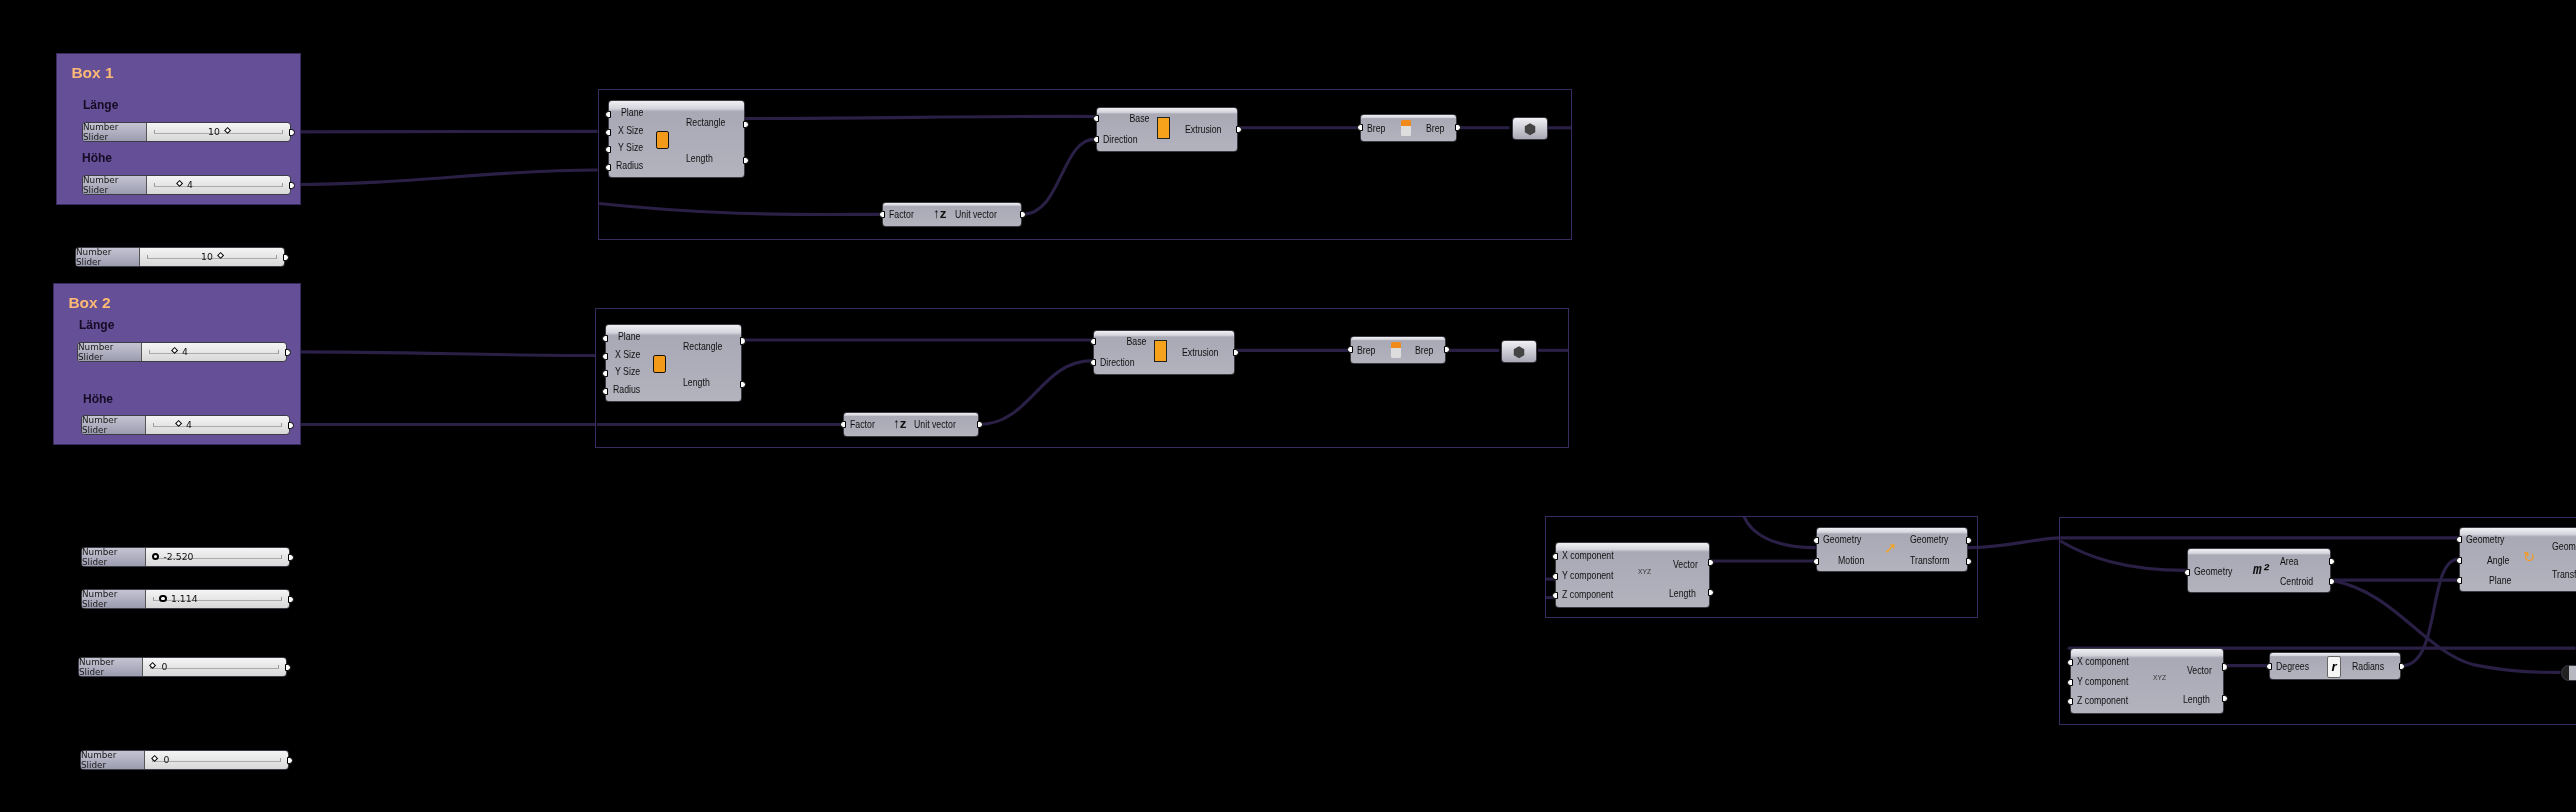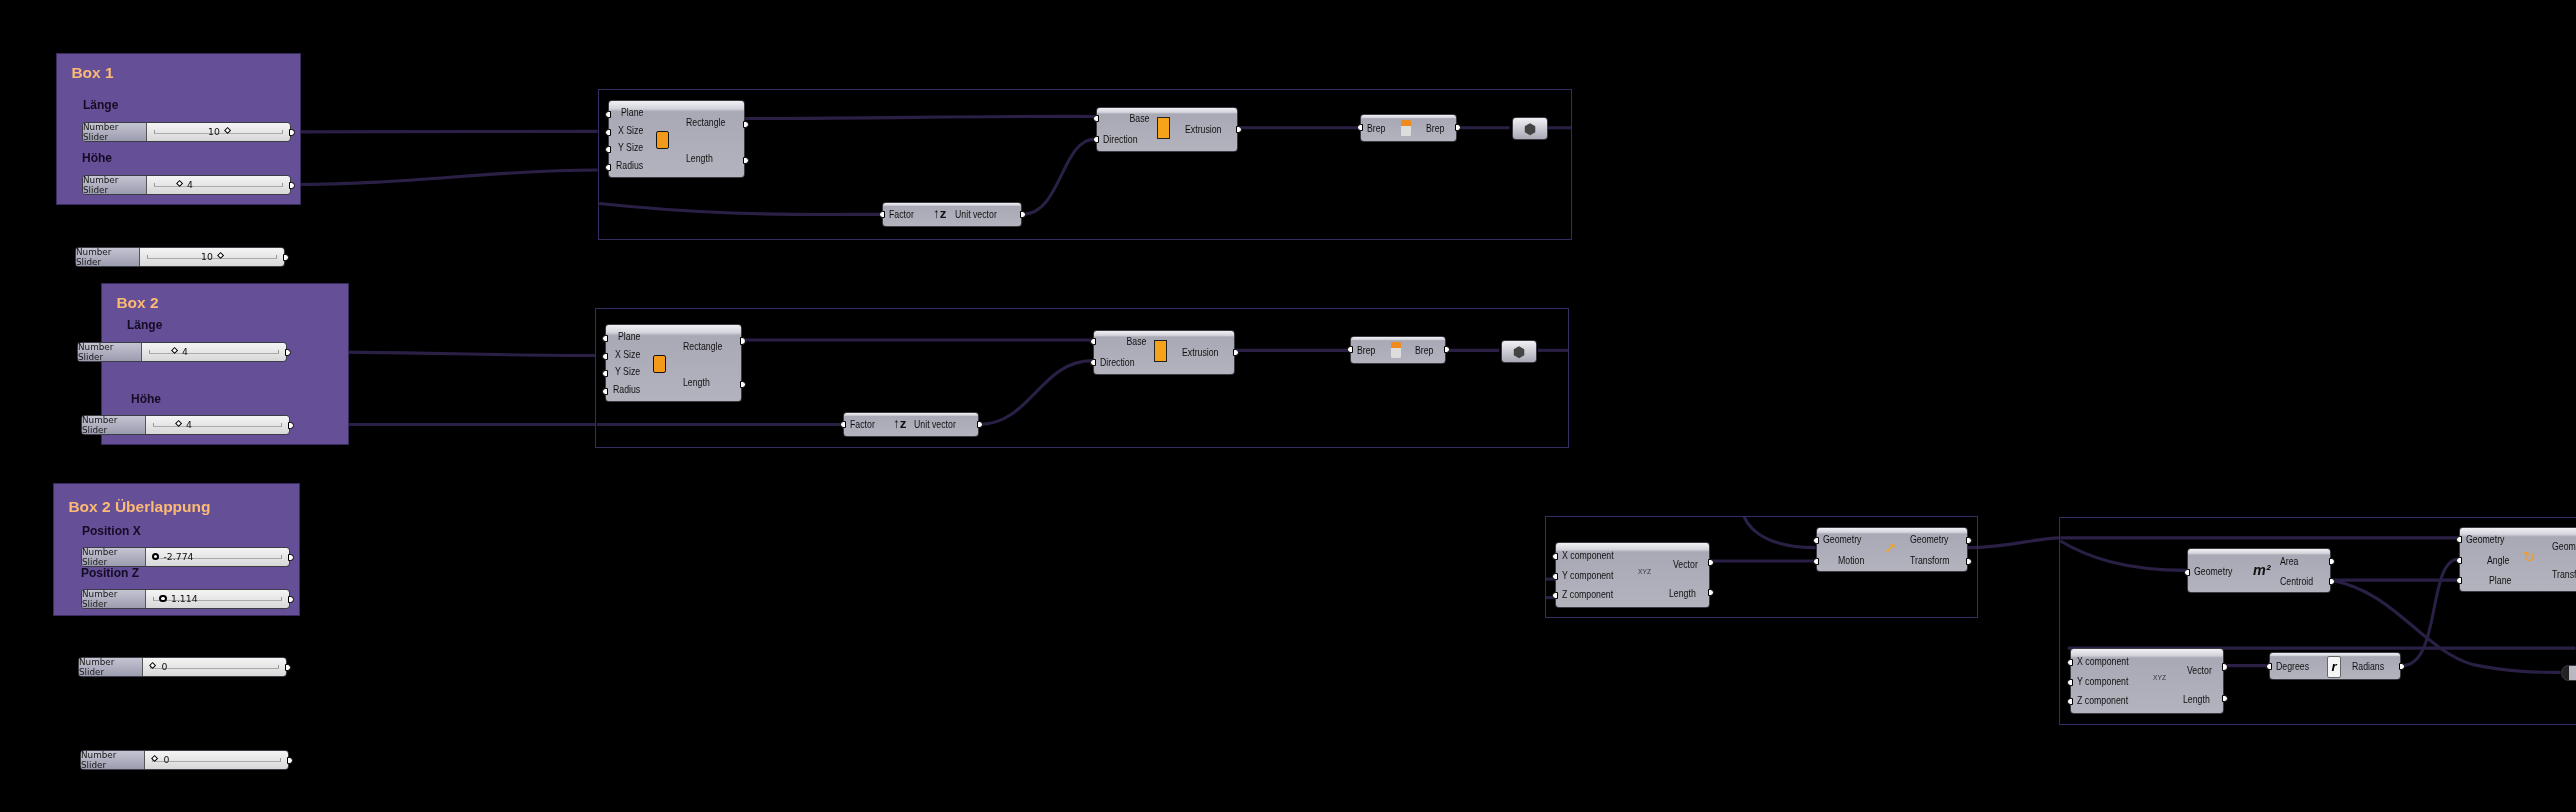--- a/index.html
+++ b/index.html
@@ -86,31 +86,26 @@
       <path d="M 7103 1052 L 7414 1052" stroke="#6fbf2a"></path>
     </g>
   </svg>
 
   <div class="group" style="left:56px;top:53px;width:245px;height:152px;">
     <div class="group-title" style="left:14.4px;top:10.3px;font-size:15.5px;">Box 1</div>
     <div class="slider-label" style="left:26px;top:44px;">Länge</div>
     <div class="slider-label" style="left:25px;top:97px;">Höhe</div>
   </div>
 
-  <div class="group" style="left:53px;top:283px;width:248px;height:162px;margin-left:48px;">
+  <div class="group" style="left:53px;top:283px;width:248px;height:162px;">
     <div class="group-title" style="left:14.4px;top:10.3px;font-size:15.5px;">Box 2</div>
     <div class="slider-label" style="left:25px;top:34px;">Länge</div>
     <div class="slider-label" style="left:29px;top:108px;">Höhe</div>
   </div>
 
-  <div class="group" style="left:53px;top:483px;width:247px;height:133px;">
-    <div class="group-title" style="left:14.4px;top:14.4px;font-size:15.5px;">Box 2 Überlappung</div>
-    <div class="slider-label" style="left:28px;top:40px;">Position X</div>
-    <div class="slider-label" style="left:27px;top:82px;">Position Z</div>
-  </div>
 
   <div class="slider" style="left:82px;top:122px;width:209px;">
     <div class="name">Number Slider</div>
     <div class="track">
         <div class="rail"></div>
       <span class="val" style="left:61px;">10</span>
       <span class="grip" style="left:78px;"></span>
       </div>
     <span class="port-out"></span>
   </div>
@@ -148,21 +143,21 @@
       <span class="grip" style="left:30px;"></span>
       <span class="val" style="left:40px;">4</span>
       </div>
     <span class="port-out"></span>
   </div>
   <div class="slider" style="left:81px;top:547px;width:209px;">
     <div class="name">Number Slider</div>
     <div class="track">
         <div class="rail"></div>
       <span class="grip round" style="left:6.2px;"></span>
-      <span class="val" style="left:17.5px;">-2.774</span>
+      <span class="val" style="left:17.5px;">-2.520</span>
       </div>
     <span class="port-out"></span>
   </div>
   <div class="slider" style="left:81px;top:589px;width:209px;">
     <div class="name">Number Slider</div>
     <div class="track">
         <div class="rail"></div>
       <span class="grip round" style="left:13.4px;"></span>
       <span class="val" style="left:25px;">1.114</span>
       </div>
@@ -298,21 +293,21 @@
     <span class="lbl" style="left:93px;top:6.2px;">Geometry</span>
     <span class="lbl" style="left:93px;top:27px;">Transform</span>
     <span class="port-in" style="left:-3.6px;top:9.3px;"></span>
     <span class="port-in" style="left:-3.6px;top:30px;"></span>
     <span class="port-out" style="top:9.3px;"></span>
     <span class="port-out" style="top:30px;"></span>
   </div>
 
   <div class="comp" style="left:2187px;top:548px;width:144px;height:45px;">
     <span class="lbl" style="left:6.2px;top:16.5px;">Geometry</span>
-    <span class="icon" style="left:65px;top:13.4px;font-size:14.4px;font-weight:bold;font-style:italic;color:#111;">m²</span>
+    <span class="icon" style="left:65px;top:13.4px;font-size:14.4px;font-weight:bold;font-style:italic;color:#111;font-family:Liberation Mono, monospace;">m²</span>
     <span class="lbl" style="left:92px;top:7.2px;">Area</span>
     <span class="lbl" style="left:92px;top:27px;">Centroid</span>
     <span class="port-in" style="left:-3.6px;top:19.6px;"></span>
     <span class="port-out" style="top:9.3px;"></span>
     <span class="port-out" style="top:29px;"></span>
   </div>
   <div class="comp" style="left:2459px;top:527px;width:152px;height:65px;">
     <span class="lbl" style="left:6.2px;top:6.2px;">Geometry</span>
     <span class="lbl" style="left:27px;top:27px;">Angle</span>
     <span class="lbl" style="left:29px;top:47px;">Plane</span>

